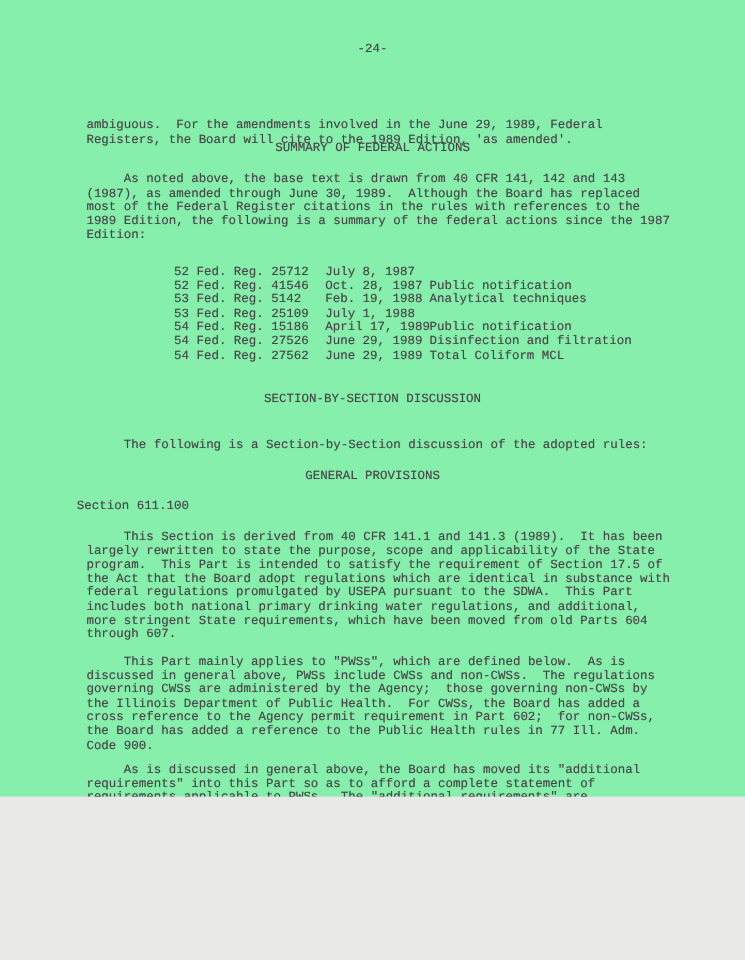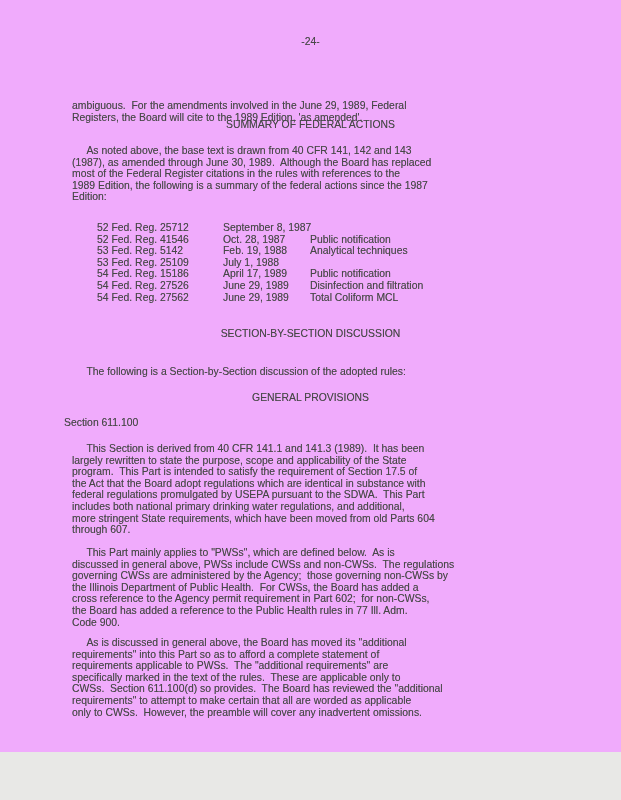--- a/index.html
+++ b/index.html
@@ -3,25 +3,25 @@
 <meta charset="utf-8">
 <style>
   html, body {
     margin: 0;
     padding: 0;
     background: #e8e8e6;
   }
   .page {
     position: relative;
     width: 621px;
-    height: 752px;
+    height: 664px;
     margin: 0 auto;
-    background: #f0abfc;
+    background: #86efac;
     overflow: hidden;
-    font-family: Liberation Sans, sans-serif;
+    font-family: Liberation Mono, monospace;
     font-size: 10.4px;
     line-height: 11.6px;
     color: #474747;
     text-shadow: 0 0 0.6px rgba(90,90,90,0.55);
   }
   .centered {
     position: absolute;
     left: 0;
     width: 100%;
     text-align: center;
@@ -37,21 +37,21 @@
     position: absolute;
     left: 64px;
     white-space: pre;
     text-align: right;
   }
   .fr-table {
     position: absolute;
     left: 97px;
     width: 480px;
   }
-  .fr-row { display: flex; align-items: flex-end; }
+  .fr-row { display: flex; align-items: flex-end; margin-left: 48px; }
   .fr-cite { flex: none; width: 126px; white-space: pre; }
   .fr-date { flex: none; width: 87px; white-space: pre; }
   .fr-desc { flex: 1; white-space: pre-wrap; }
   .footer {
     color: #5c5c5c;
     font-size: 10px;
     letter-spacing: 1px;
   }
 </style>
 </head>
@@ -68,21 +68,21 @@
 
   <div class="para" style="top:145px">     As noted above, the base text is drawn from 40 CFR 141, 142 and 143
 (1987), as amended through June 30, 1989.  Although the Board has replaced
 most of the Federal Register citations in the rules with references to the
 1989 Edition, the following is a summary of the federal actions since the 1987
 Edition:</div>
 
   <div class="fr-table" style="top:222px" id="fr-table">
       <div class="fr-row">
         <span class="fr-cite">52 Fed. Reg. 25712</span>
-        <span class="fr-date">September 8, 1987</span>
+        <span class="fr-date">July 8, 1987</span>
       </div>
       <div class="fr-row">
         <span class="fr-cite">52 Fed. Reg. 41546</span>
         <span class="fr-date">Oct. 28, 1987</span>
         <span class="fr-desc">Public notification</span>
       </div>
       <div class="fr-row">
         <span class="fr-cite">53 Fed. Reg. 5142</span>
         <span class="fr-date">Feb. 19, 1988</span>
         <span class="fr-desc">Analytical techniques</span>

